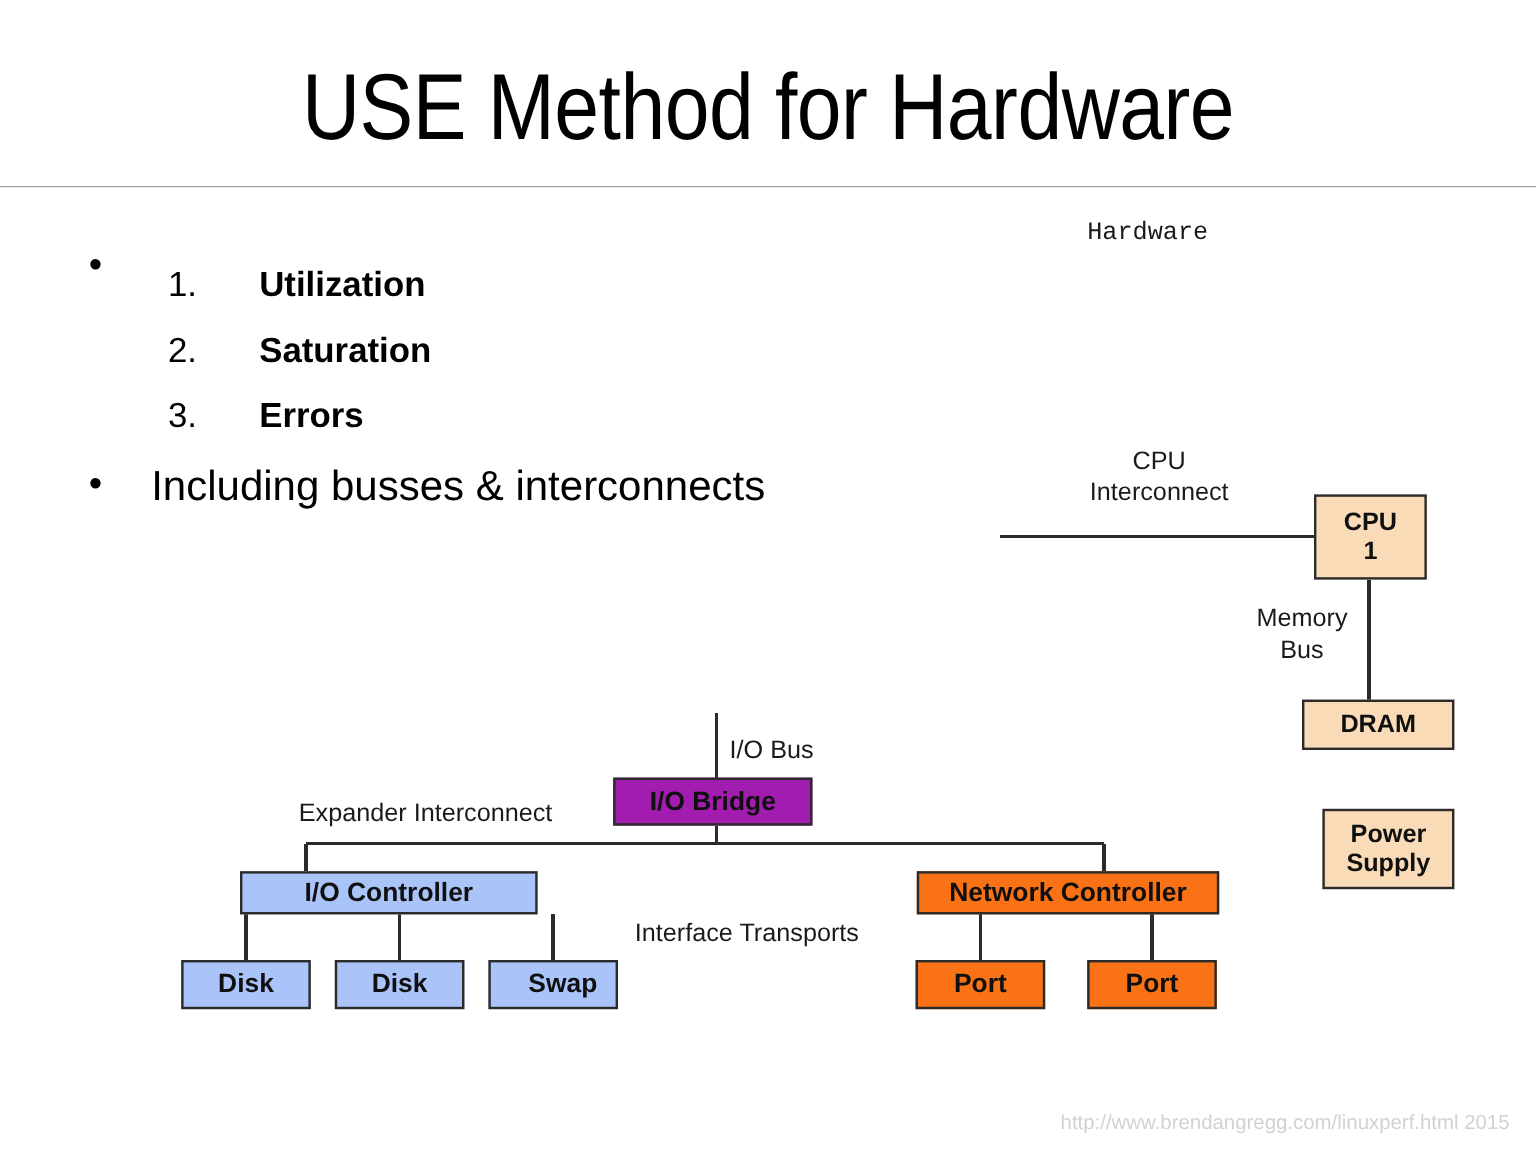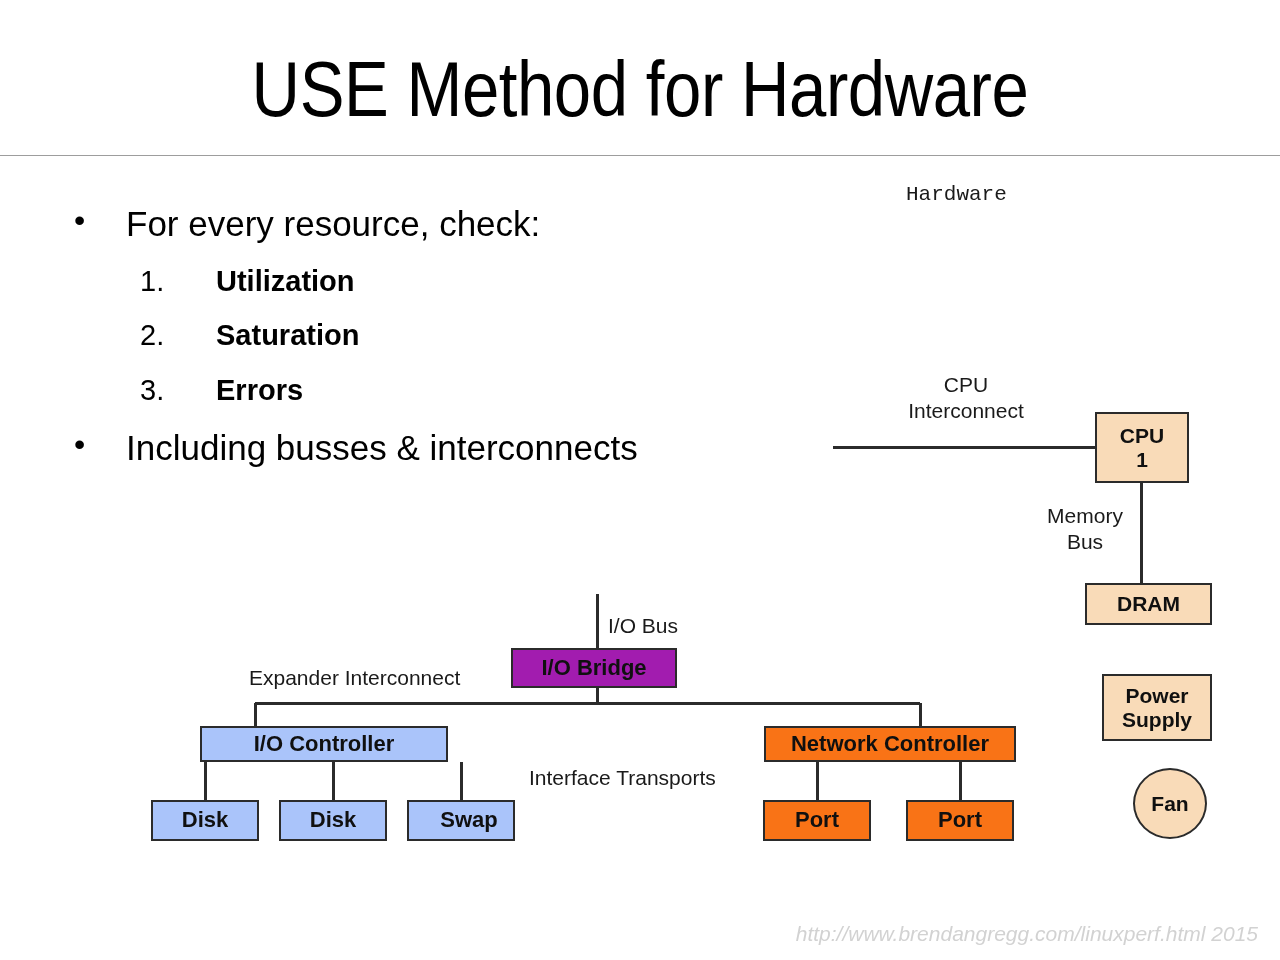--- a/index.html
+++ b/index.html
@@ -116,38 +116,36 @@
   .node.cyan   { background: #a21caf; }
   .node.blue   { background: #aac4fa; }
   .node.green  { background: #f97316; }
   .node.circle { border-radius: 50%; }
 
   
   #footer {
     position: absolute;
     right: 22px;
     bottom: 14px;
-    font-size: 21px;
+    font-size: 17px;
     color: #d2d2d2;
     white-space: nowrap;
-    font-style: italic;
   }
 </style>
 </head>
 <body>
 
 <div id="slide">
 
   <div id="title">USE Method for Hardware</div>
   <div id="title-rule"></div>
 
   <div id="bullets">
     <div class="lvl1">
       <span class="dot">•</span>
-      <span>For every resource, check:</span>
     </div>
     <ol class="numlist">
       <li>
         <span class="num">1.</span>
         <span>Utilization</span>
       </li>
       <li>
         <span class="num">2.</span>
         <span>Saturation</span>
       </li>
@@ -211,23 +209,20 @@
 
     <div class="node peach" style="left:1085px;top:583px;width:127px;height:42px;font-size:21px;">
       <span>DRAM</span>
     </div>
 
     <div class="node peach" style="left:1102px;top:674px;width:110px;height:67px;font-size:21px;flex-direction:column;text-align:right;">
       <span>Power</span>
       <span>Supply</span>
     </div>
 
-    <div class="node peach circle" style="left:1133px;top:768px;width:74px;height:71px;font-size:21px;">
-      <span>Fan</span>
-    </div>
 
     <div class="node cyan" style="left:511px;top:648px;width:166px;height:40px;font-size:22px;">
       <span>I/O Bridge</span>
     </div>
 
     <div class="node blue" style="left:200px;top:726px;width:248px;height:36px;font-size:22px;">
       <span>I/O Controller</span>
     </div>
 
     <div class="node blue" style="left:151px;top:800px;width:108px;height:41px;font-size:22px;">

